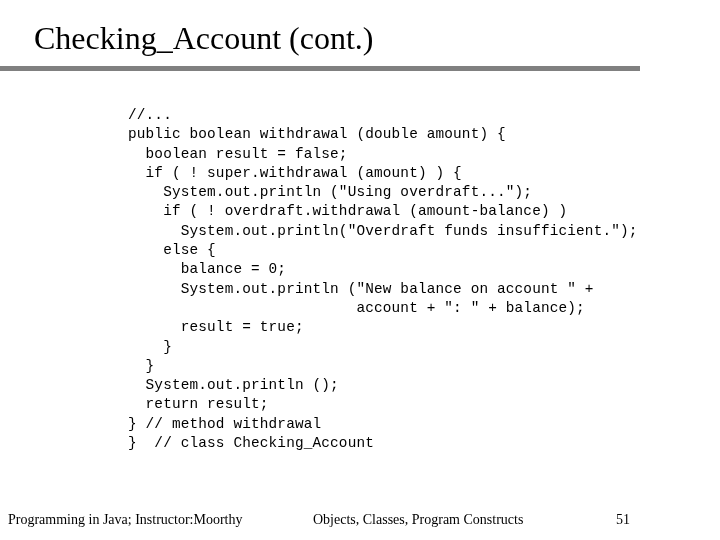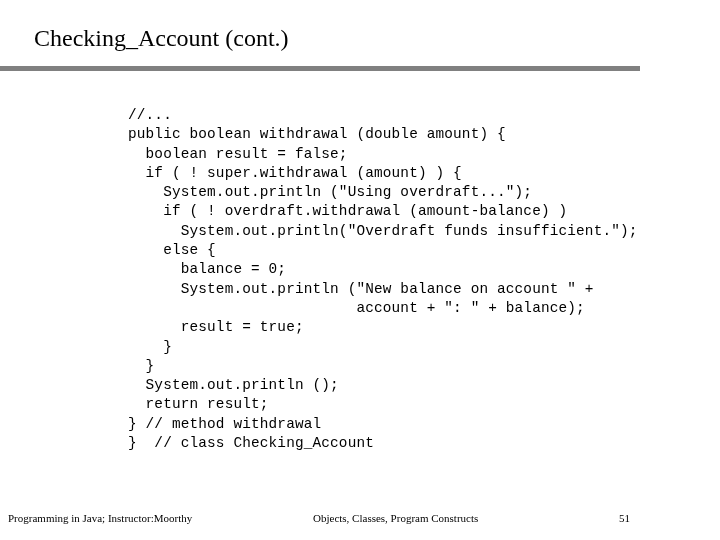--- a/index.html
+++ b/index.html
@@ -29,21 +29,21 @@
     left: 0;
     top: 18px;
     width: 720px;
     height: 50px;
   }
   #slide-title {
     position: absolute;
     left: 34px;
     top: 0;
     font-family: "Liberation Serif", serif;
-    font-size: 24px;
+    font-size: 32px;
     line-height: 40px;
     color: #000000;
     white-space: pre;
     letter-spacing: 0px;
   }
   #title-rule {
     position: absolute;
     left: 0;
     top: 66px;
     width: 640px;
@@ -70,21 +70,21 @@
   }
 
   
   #footer {
     position: absolute;
     left: 0;
     top: 510px;
     width: 640px;
     height: 22px;
     font-family: "Liberation Serif", serif;
-    font-size: 11px;
+    font-size: 14px;
     color: #000000;
   }
   #footer-left {
     position: absolute;
     left: 8px;
     top: 2px;
     white-space: pre;
   }
   #footer-center {
     position: absolute;

